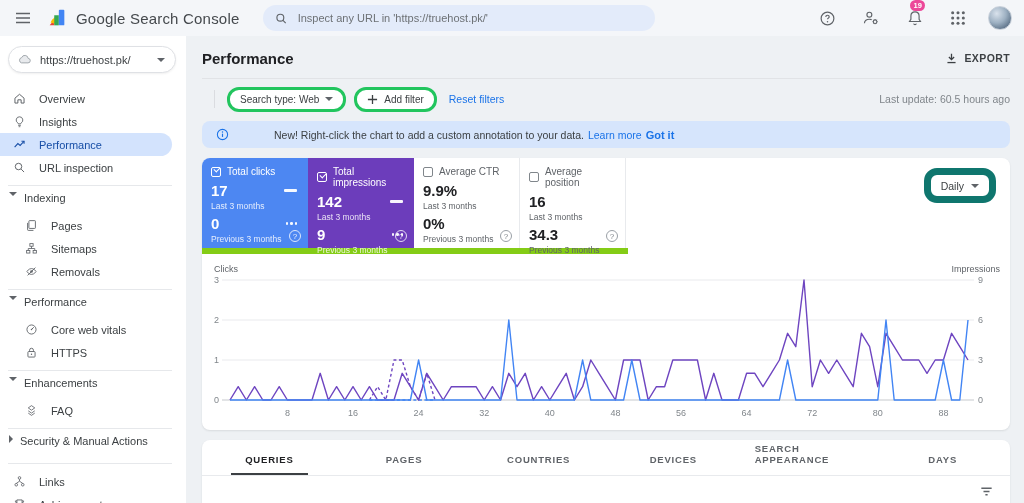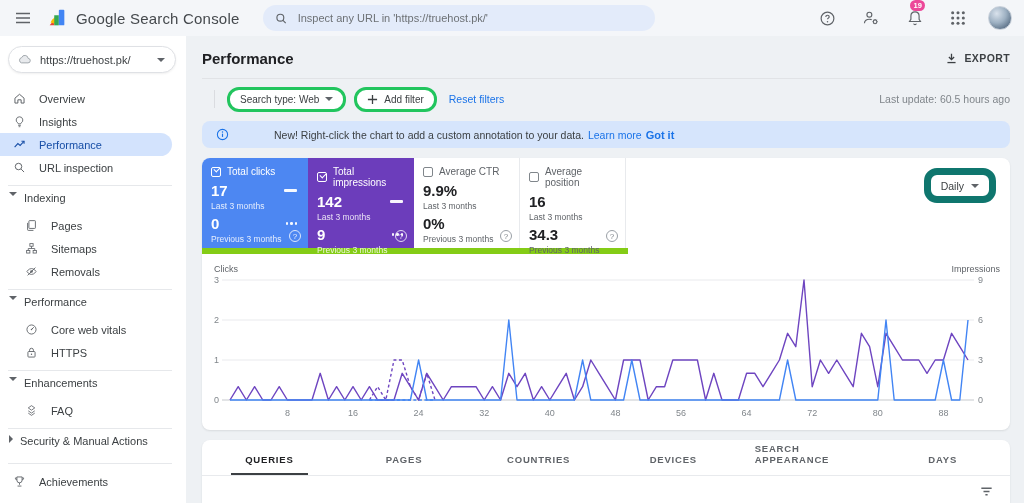--- a/index.html
+++ b/index.html
@@ -307,20 +307,31 @@
       <div class="nav-section">
         <span class="caret-right"></span>
         <span class="sec-label">Security &amp; Manual Actions</span>
       </div>
 
       <div class="sb-div"></div>
 
       <div class="nav-item">
         <span class="nav-ic">
             <svg width="13" height="13" viewBox="0 0 20 20">
+              <circle cx="10" cy="4.5" r="2" fill="none" stroke="currentColor" stroke-width="1.3"></circle>
+              <circle cx="5" cy="15" r="2" fill="none" stroke="currentColor" stroke-width="1.3"></circle>
+              <circle cx="15" cy="15" r="2" fill="none" stroke="currentColor" stroke-width="1.3"></circle>
+              <path d="M10 6.5v3M10 9.5 L5 13M10 9.5 L15 13" stroke="currentColor" stroke-width="1.3"></path>
+            </svg>
+          </span>
+        <span class="nav-label">Links</span>
+      </div>
+      <div class="nav-item">
+        <span class="nav-ic">
+            <svg width="13" height="13" viewBox="0 0 20 20">
               <path d="M6 3h8v5a4 4 0 0 1-8 0z" fill="none" stroke="currentColor" stroke-width="1.4"></path>
               <path d="M6 4.5H3.5a2.8 2.8 0 0 0 2.8 3M14 4.5h2.5a2.8 2.8 0 0 1-2.8 3" fill="none" stroke="currentColor" stroke-width="1.2"></path>
               <path d="M10 12v3M7 17h6" stroke="currentColor" stroke-width="1.4"></path>
             </svg>
           </span>
         <span class="nav-label">Achievements</span>
       </div>
 
     </aside>
 

